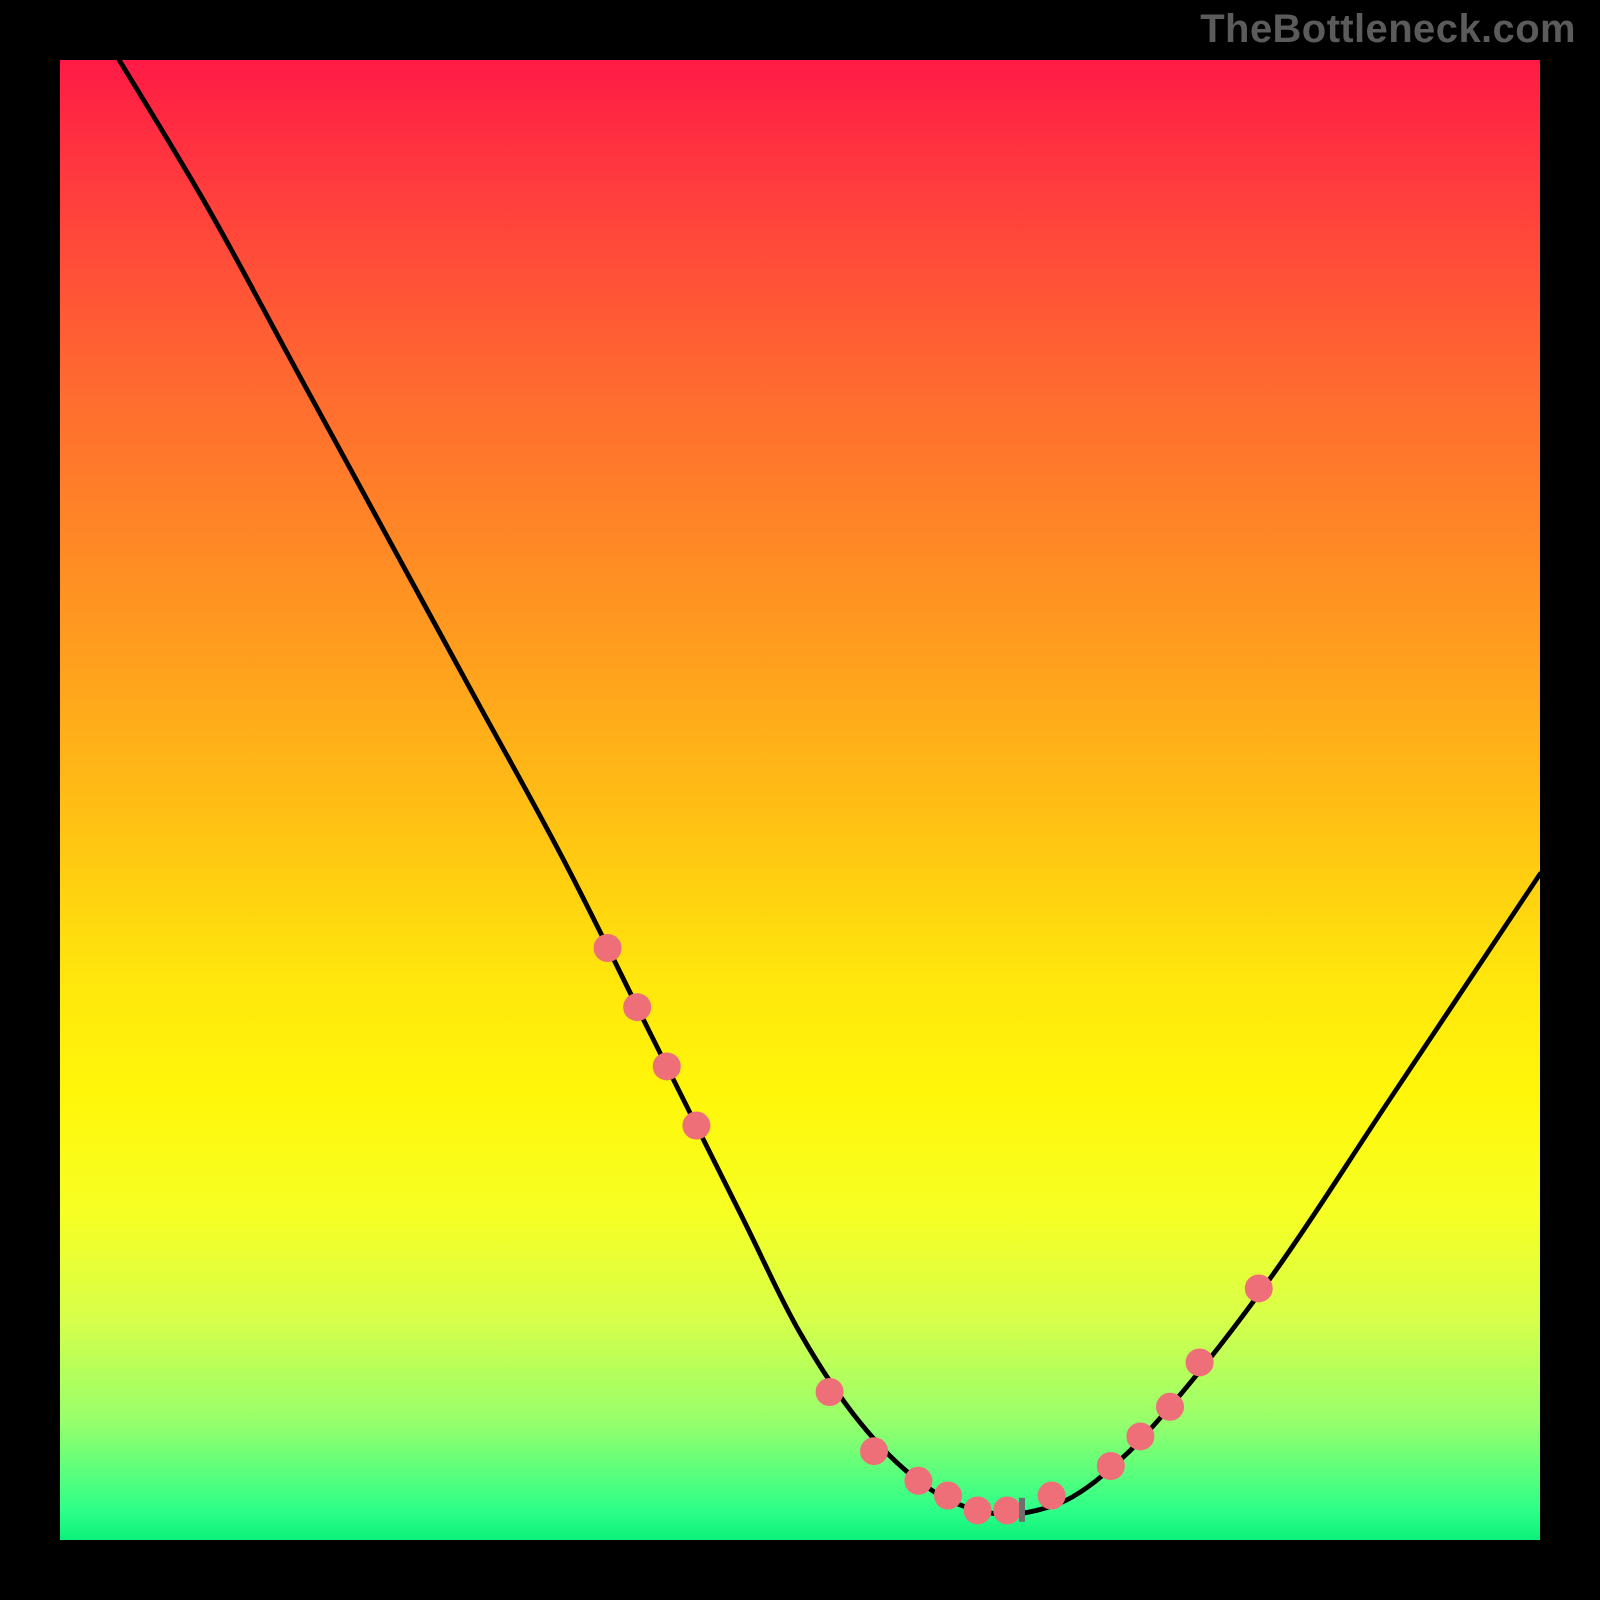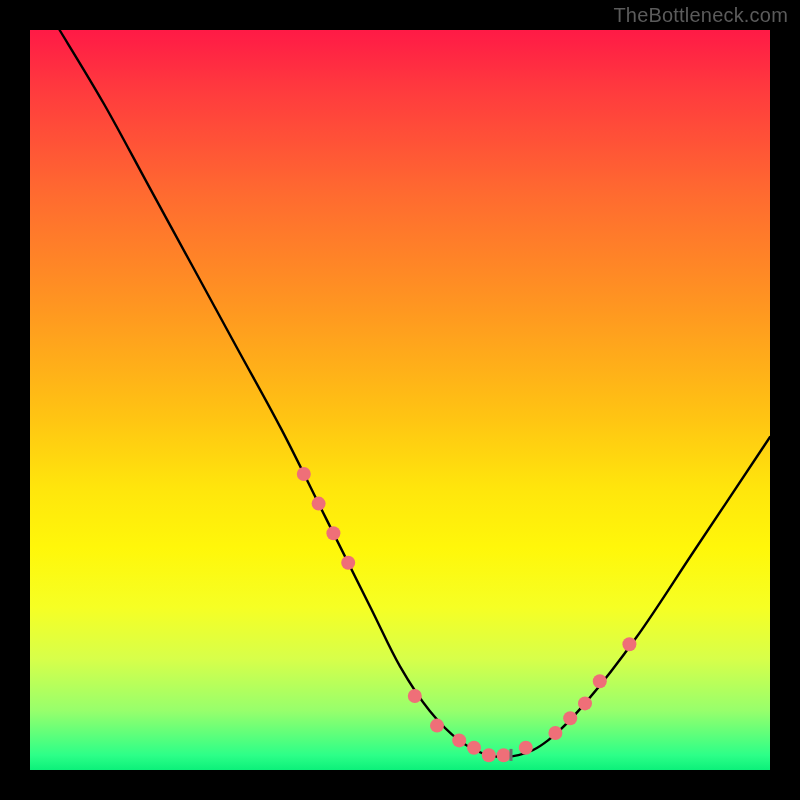--- a/index.html
+++ b/index.html
@@ -18,21 +18,21 @@
     width: 800px;
     height: 800px;
     background: #000;
   }
   .watermark {
     position: absolute;
     top: 4px;
     right: 12px;
     color: #5b5b5b;
     font-size: 20px;
-    font-weight: 400;
+    font-weight: 700;
     letter-spacing: 0.2px;
     user-select: none;
   }
   .plot {
     position: absolute;
     top: 30px;
     left: 30px;
     width: 740px;
     height: 740px;
     background: linear-gradient(

